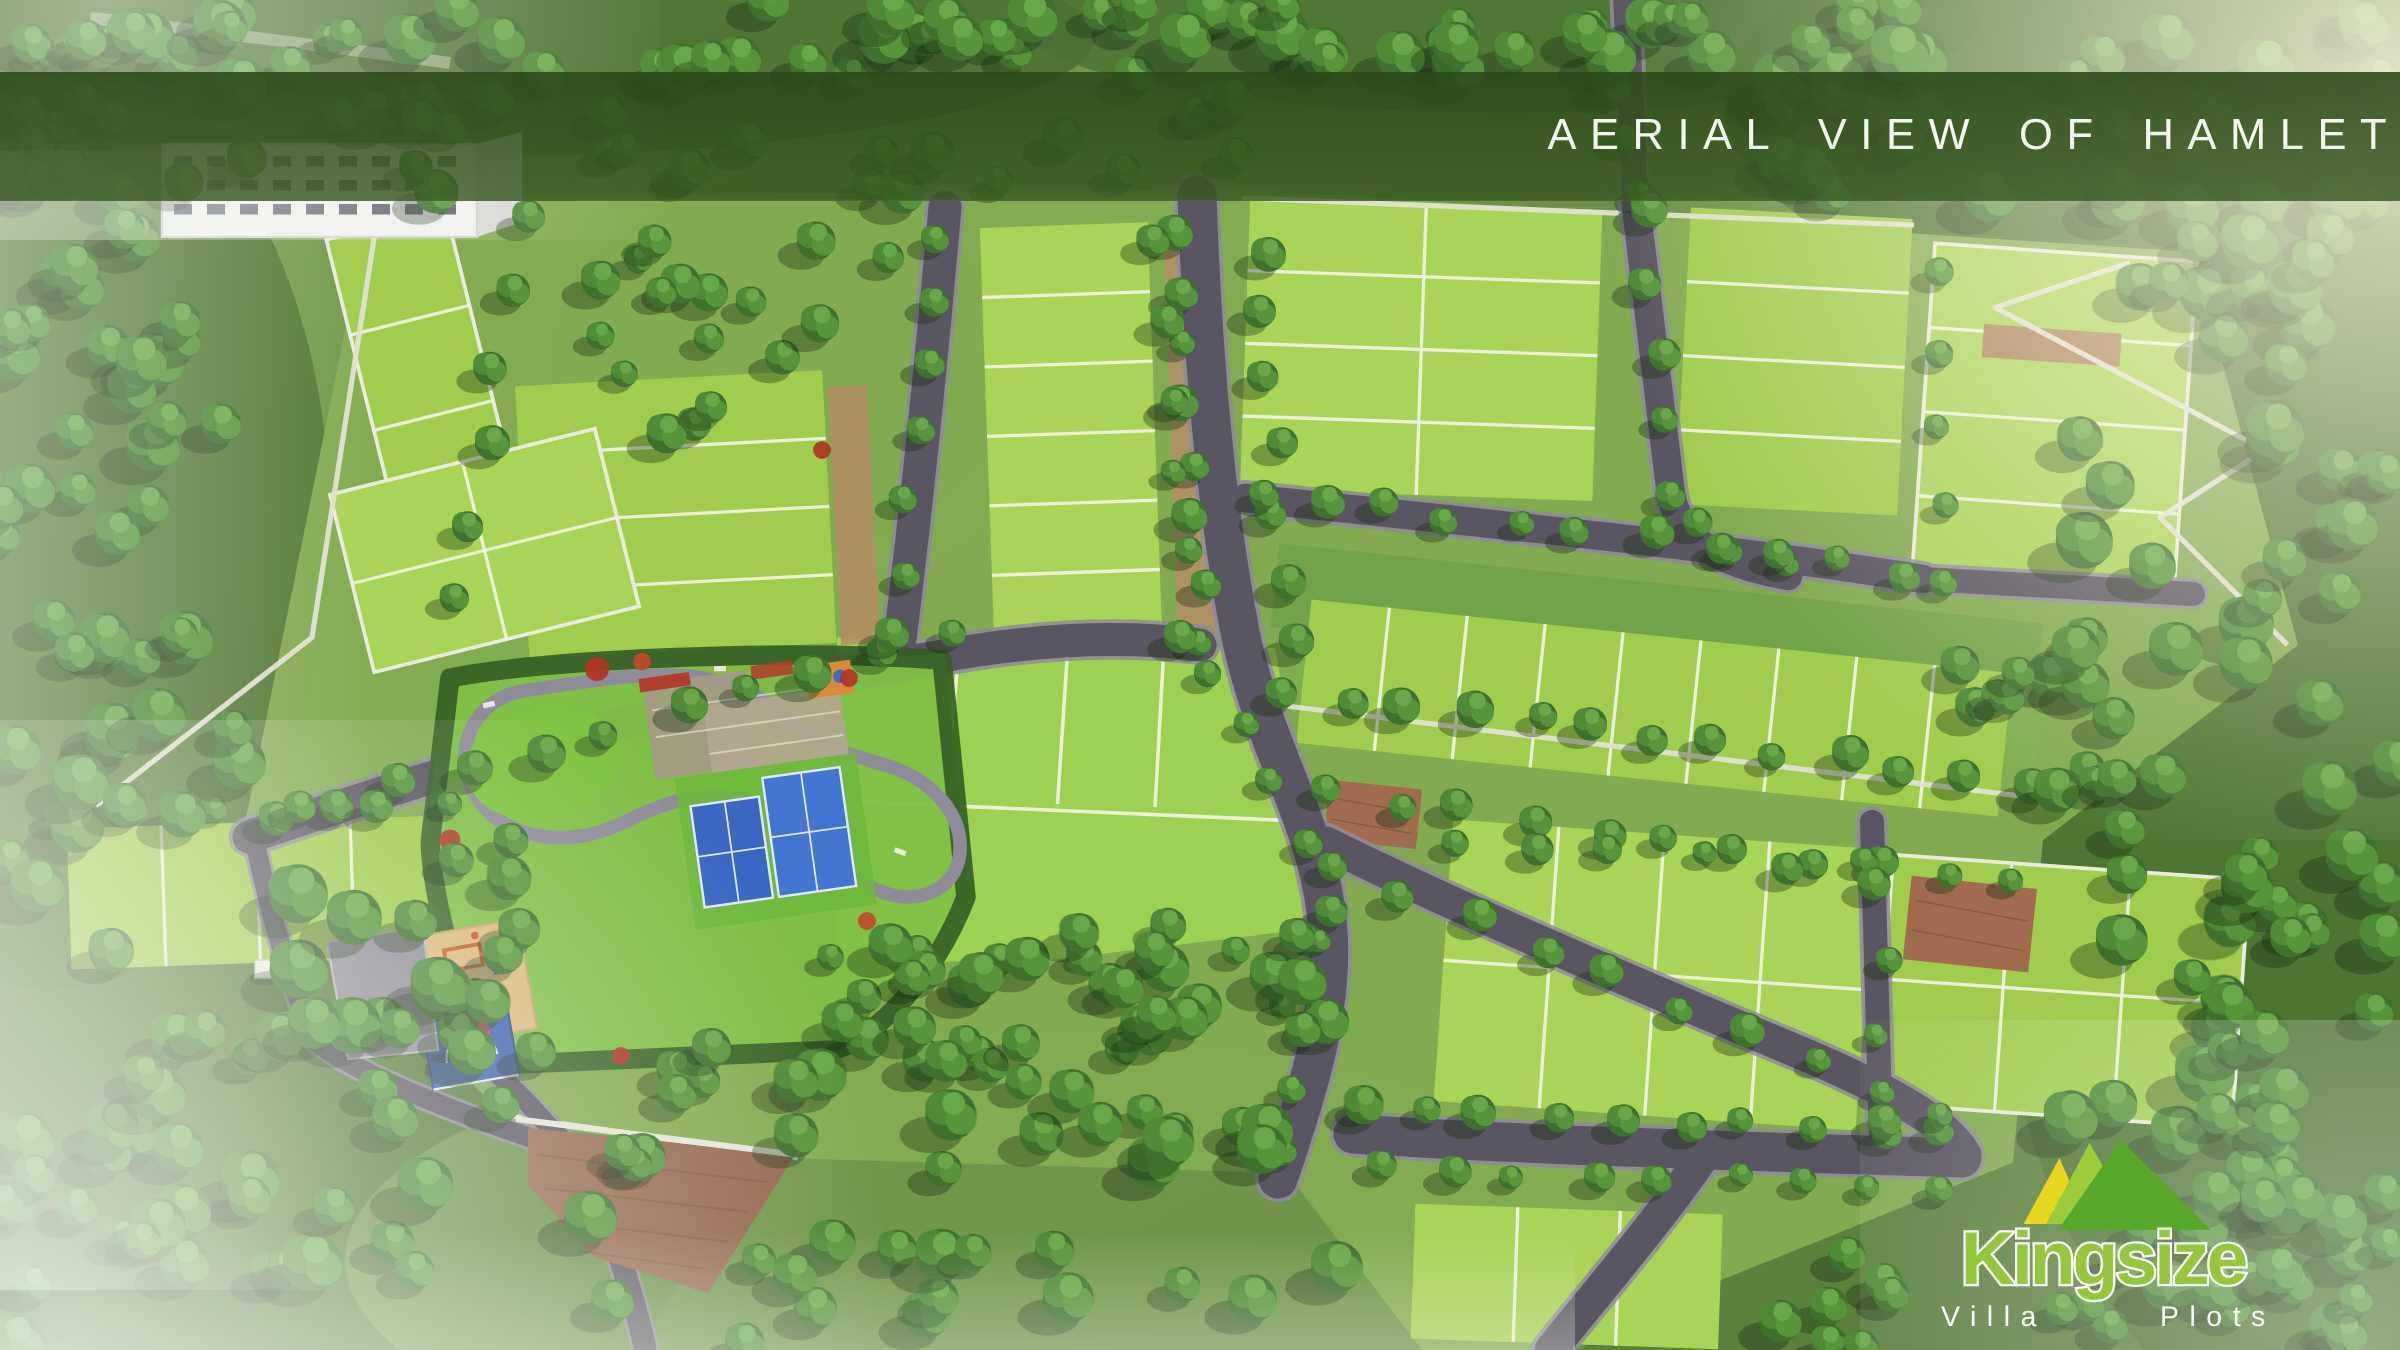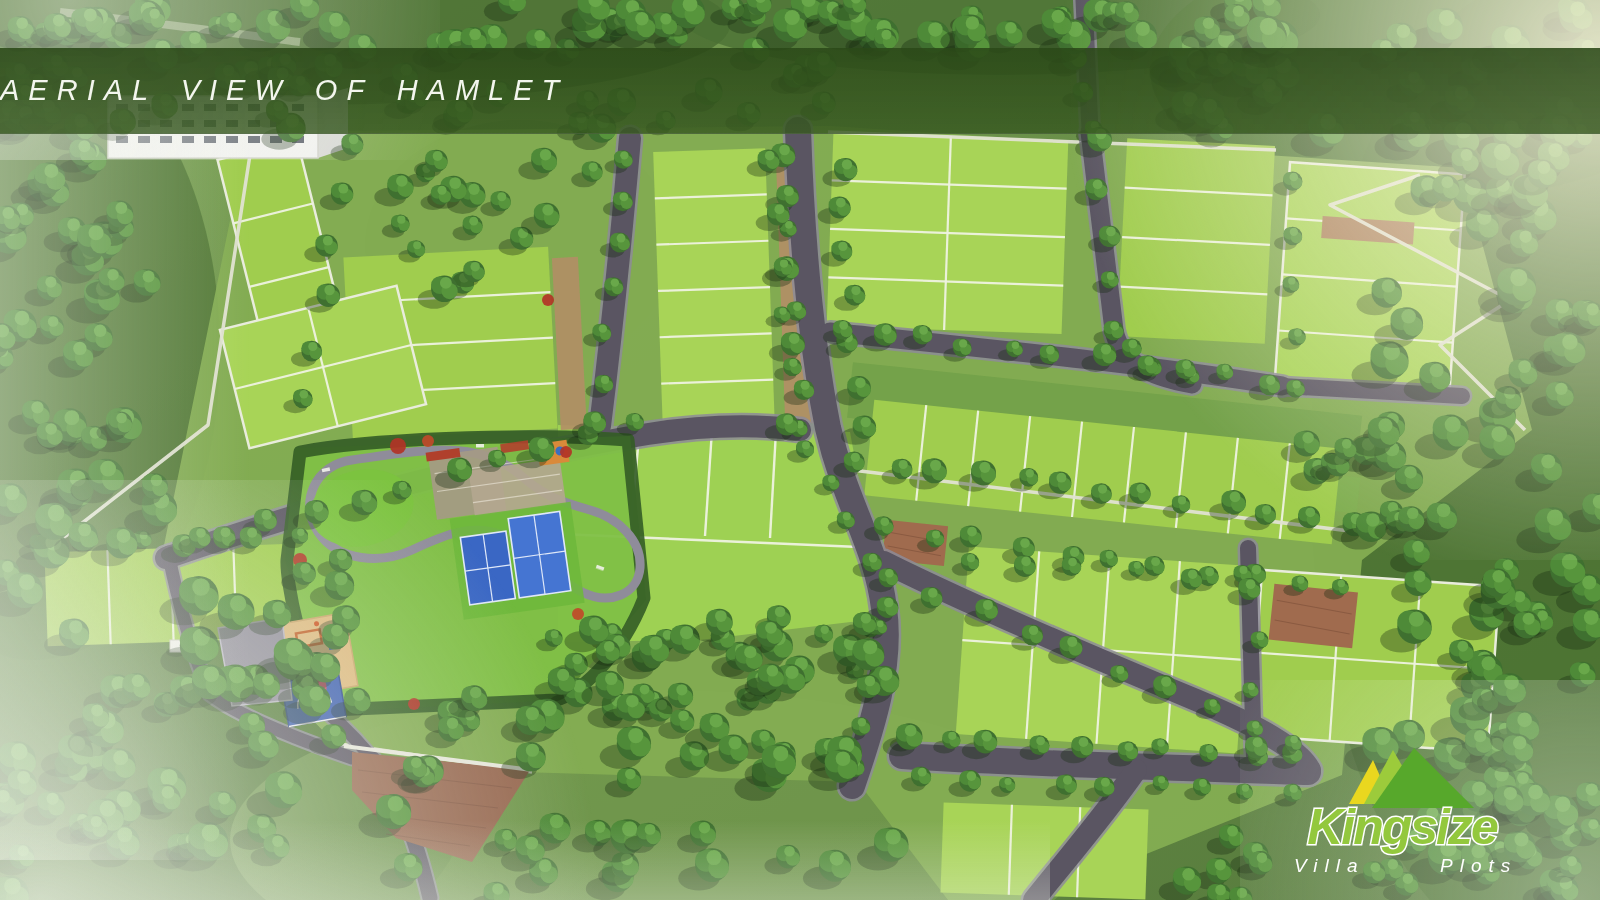--- a/index.html
+++ b/index.html
@@ -2,24 +2,24 @@
 <html><head>
 <meta charset="utf-8">
 <style>
   html,body{margin:0;padding:0;background:#5c7f42;}
   .stage{position:relative;width:1600px;height:900px;overflow:hidden;
          font-family:"Liberation Sans",sans-serif;background:#6a8f4a;}
   #scene{position:absolute;left:0;top:0;width:1600px;height:900px;display:block;}
   .banner{position:absolute;left:0;top:48px;width:100%;height:85px;
           background:linear-gradient(rgba(43,73,24,.88),rgba(55,88,32,.82));
           border-bottom:1px solid rgba(255,255,255,.12);
-          display:flex;align-items:center;justify-content:flex-start;font-style:italic;}
+          display:flex;align-items:center;justify-content:flex-end;}
   .banner h1{margin:0;color:#f3f6ee;font-size:29px;font-weight:400;
              letter-spacing:9px;word-spacing:7px;}
-  .logo{position:absolute;right:48px;bottom:18px;width:300px;height:142px;font-style:italic;}
+  .logo{position:absolute;right:48px;bottom:6px;width:300px;height:142px;}
   .logo svg{width:100%;height:100%;display:block;}
 </style>
 </head>
 <body>
 
 <div class="stage">
 
 <svg id="scene" viewBox="0 0 1600 900" preserveAspectRatio="none">
   <defs>
     <linearGradient id="bgG" x1="0" y1="0" x2="1" y2="1">

